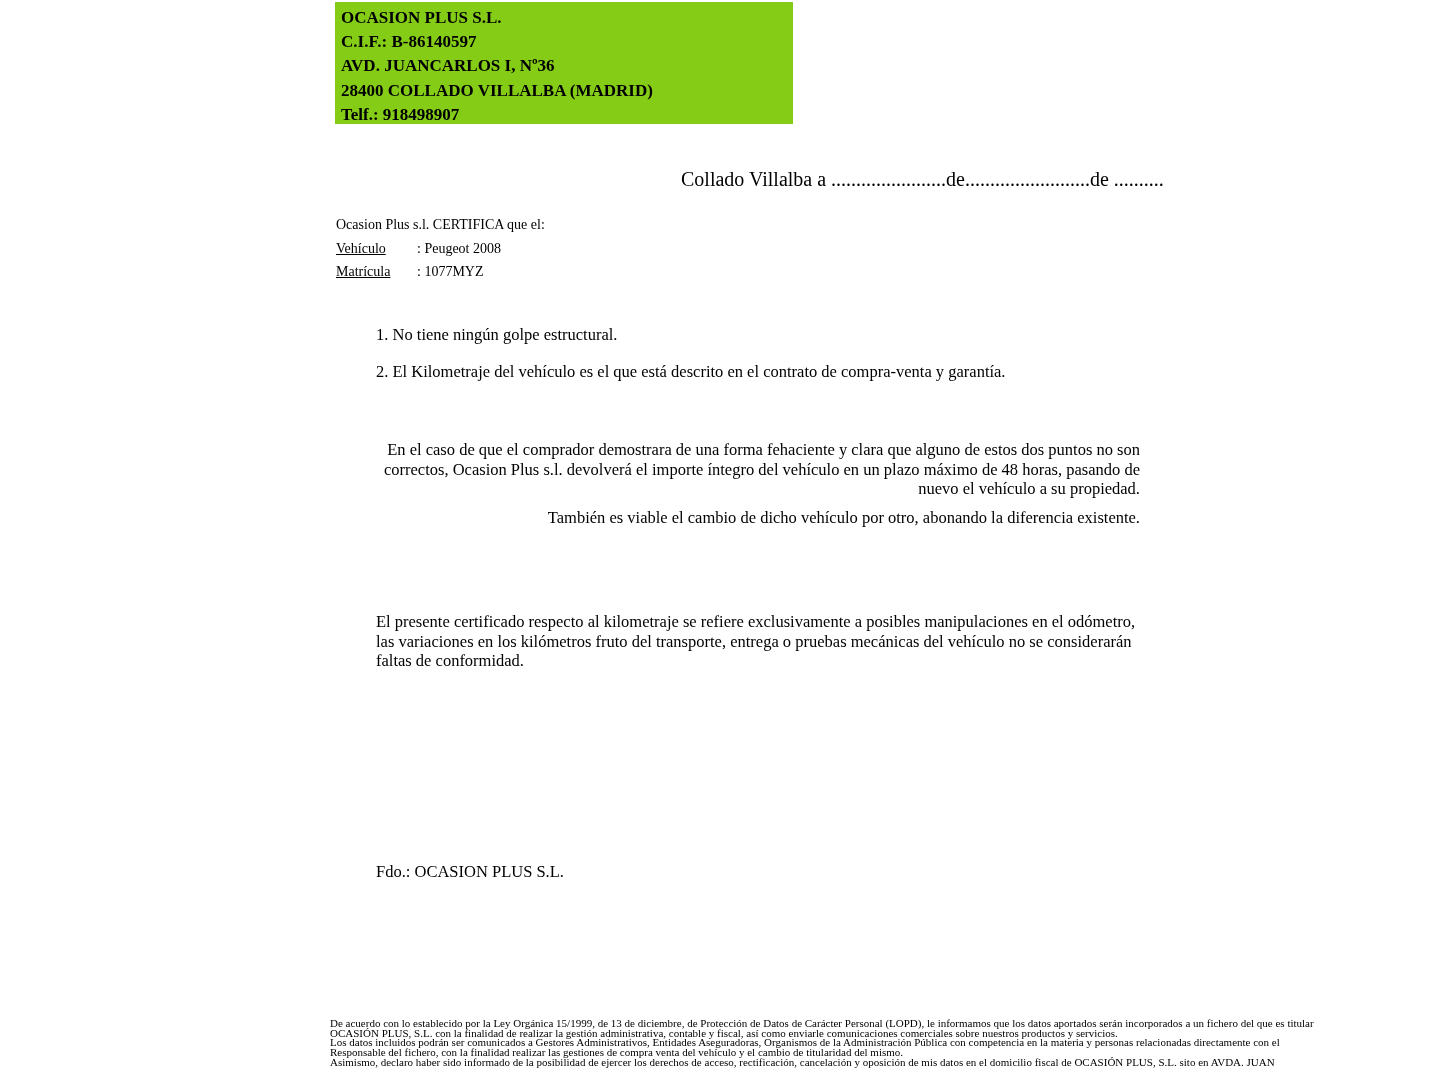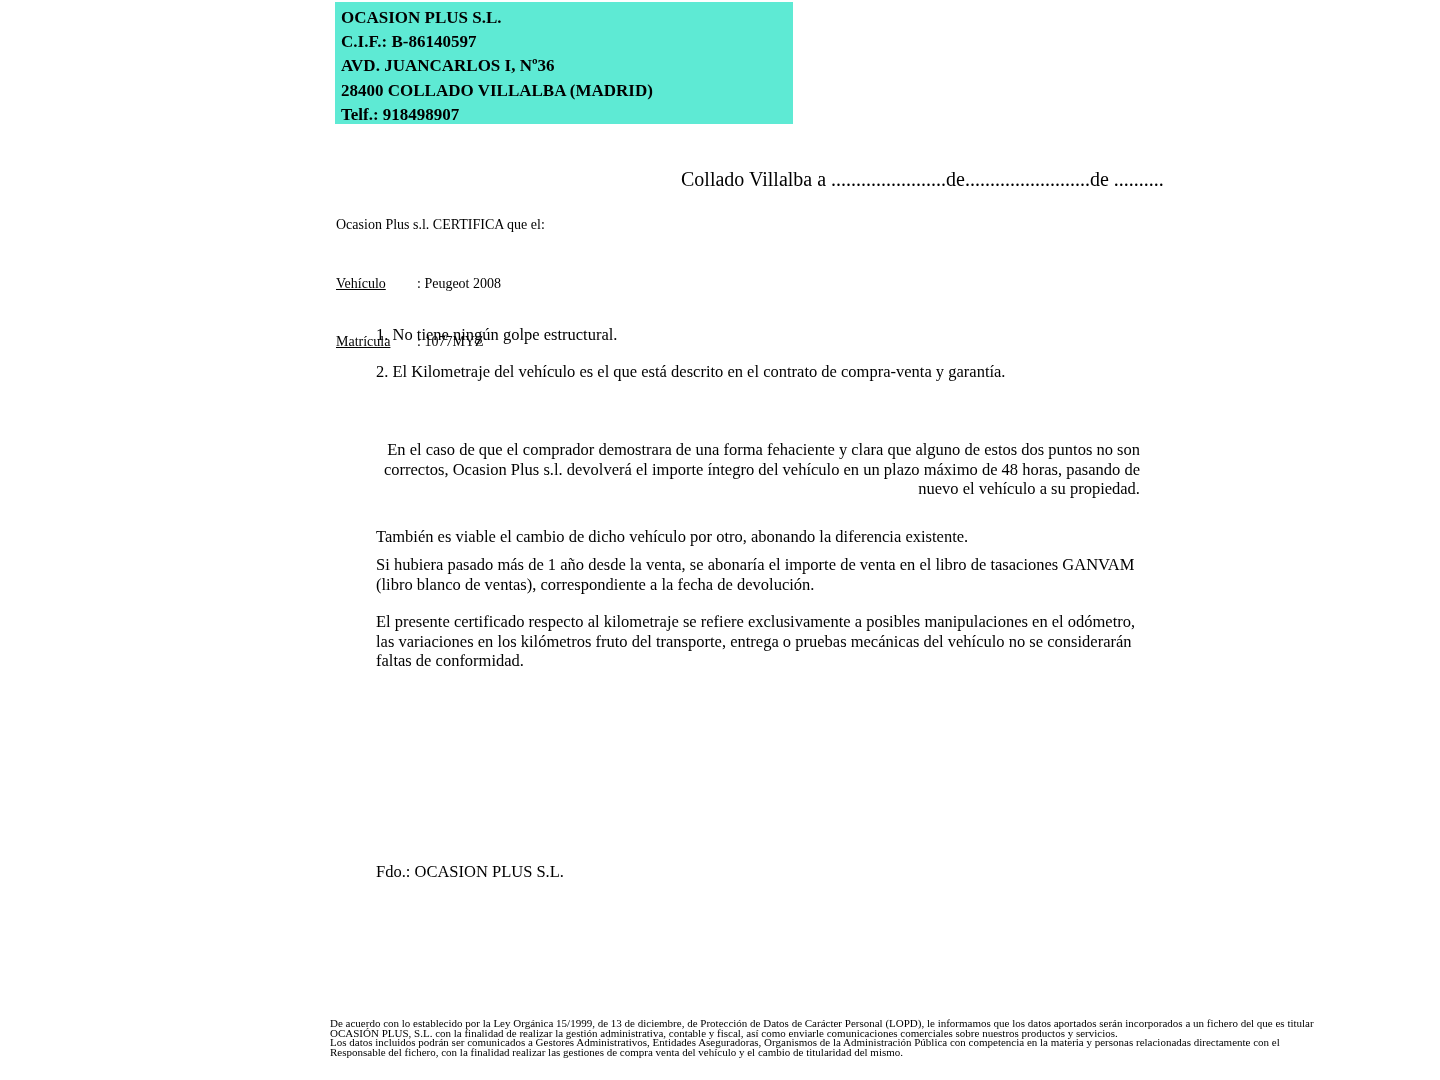--- a/index.html
+++ b/index.html
@@ -9,55 +9,55 @@
     font-family: "Liberation Serif", "DejaVu Serif", serif;
     color: #000000;
     overflow: hidden;
   }
   .page { position: relative; width: 1440px; height: 1080px; }
 
   .company-box {
     position: absolute;
     left: 335px; top: 2px;
     width: 458px; height: 122px;
-    background: #5eead4;
+    background: #84cc16;
     padding: 4px 0 0 6px;
     font-weight: bold;
     font-size: 17px;
     line-height: 24.2px;
   }
 
   .date-line {
     position: absolute;
     left: 681px; top: 168px;
     font-size: 20px;
     white-space: nowrap;
   }
 
   .certify-block {
     position: absolute;
     left: 336px; top: 213px;
     font-size: 14px;
     line-height: 23.5px;
   }
-  .certify-row { display: flex; margin-top: 35px; }
+  .certify-row { display: flex; }
   .certify-label { display: inline-block; width: 81px; text-decoration: underline; }
 
   .body-text {
     position: absolute;
     left: 334px;
     width: 764px;
     font-size: 16.5px;
     line-height: 19.7px;
     margin-left: 42px;
   }
   .pt1 { top: 325px; }
   .pt2 { top: 362px; }
   .pg1 { top: 440px; text-align: right; }
-  .pg2 { top: 527px; }
+  .pg2 { top: 508px; text-align: right; }
   .pg3 { top: 555px; }
   .pg4 { top: 612px; }
   .signature { top: 862px; }
 
   .legal-footer {
     position: absolute;
     left: 330px; top: 1019px;
     width: 790px;
     font-size: 11px;
     line-height: 9.65px;
@@ -89,25 +89,25 @@
       <span class="certify-label">Matrícula</span>
       <span>: 1077MYZ</span>
     </div>
   </div>
 
   <div class="body-text pt1">1. No tiene ningún golpe estructural.</div>
   <div class="body-text pt2">2. El Kilometraje del vehículo es el que está descrito en el contrato de compra-venta y garantía.</div>
 
   <div class="body-text pg1">En el caso de que el comprador demostrara de una forma fehaciente y clara que alguno de estos dos puntos no son correctos, Ocasion Plus s.l. devolverá el importe íntegro del vehículo en un plazo máximo de 48 horas, pasando de nuevo el vehículo a su propiedad.</div>
   <div class="body-text pg2">También es viable el cambio de dicho vehículo por otro, abonando la diferencia existente.</div>
-  <div class="body-text pg3">Si hubiera pasado más de 1 año desde la venta, se abonaría el importe de venta en el libro de tasaciones GANVAM (libro blanco de ventas), correspondiente a la fecha de devolución.</div>
   <div class="body-text pg4">El presente certificado respecto al kilometraje se refiere exclusivamente a posibles manipulaciones en el odómetro, las variaciones en los kilómetros fruto del transporte, entrega o pruebas mecánicas del vehículo no se considerarán faltas de conformidad.</div>
 
   <div class="body-text signature">Fdo.: OCASION PLUS S.L.</div>
 
   <div class="legal-footer">
     <div class="legal-line">De acuerdo con lo establecido por la Ley Orgánica 15/1999, de 13 de diciembre, de Protección de Datos de Carácter Personal (LOPD), le informamos que los datos aportados serán incorporados a un fichero del que es titular</div>
     <div class="legal-line">OCASIÓN PLUS, S.L. con la finalidad de realizar la gestión administrativa, contable y fiscal, así como enviarle comunicaciones comerciales sobre nuestros productos y servicios.</div>
     <div class="legal-line">Los datos incluidos podrán ser comunicados a Gestores Administrativos, Entidades Aseguradoras, Organismos de la Administración Pública con competencia en la materia y personas relacionadas directamente con el</div>
     <div class="legal-line">Responsable del fichero, con la finalidad realizar las gestiones de compra venta del vehículo y el cambio de titularidad del mismo.</div>
+    <div class="legal-line">Asimismo, declaro haber sido informado de la posibilidad de ejercer los derechos de acceso, rectificación, cancelación y oposición de mis datos en el domicilio fiscal de OCASIÓN PLUS, S.L. sito en AVDA. JUAN</div>
   </div>
 
 </div>
 
 </body></html>

